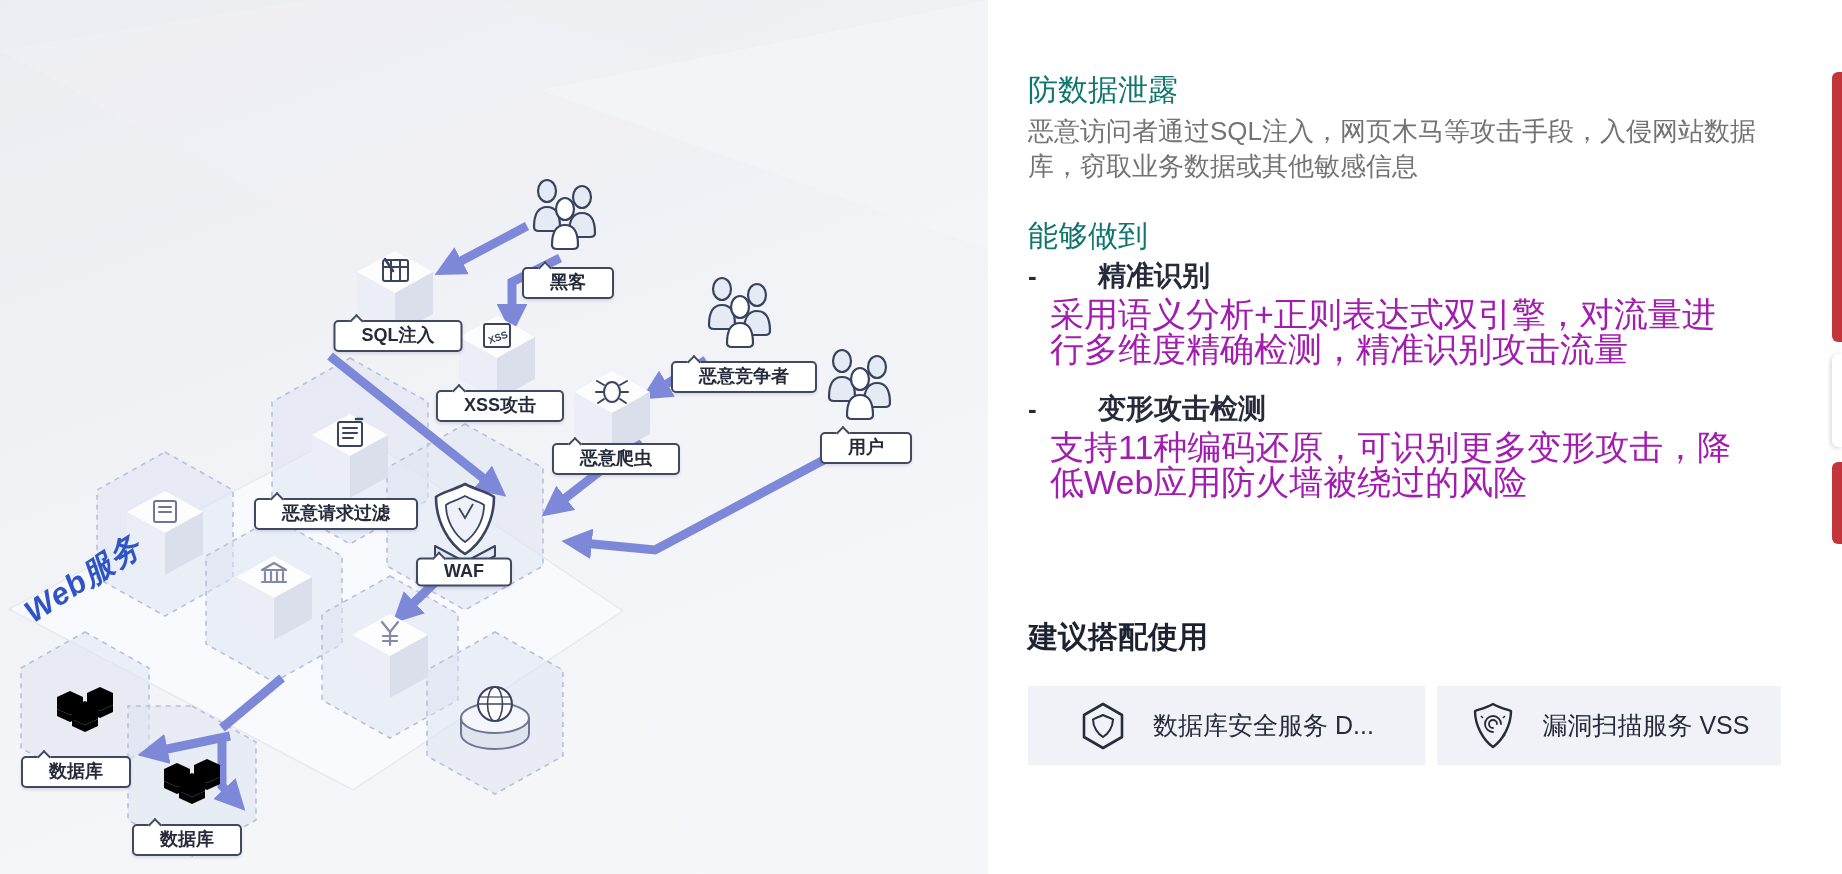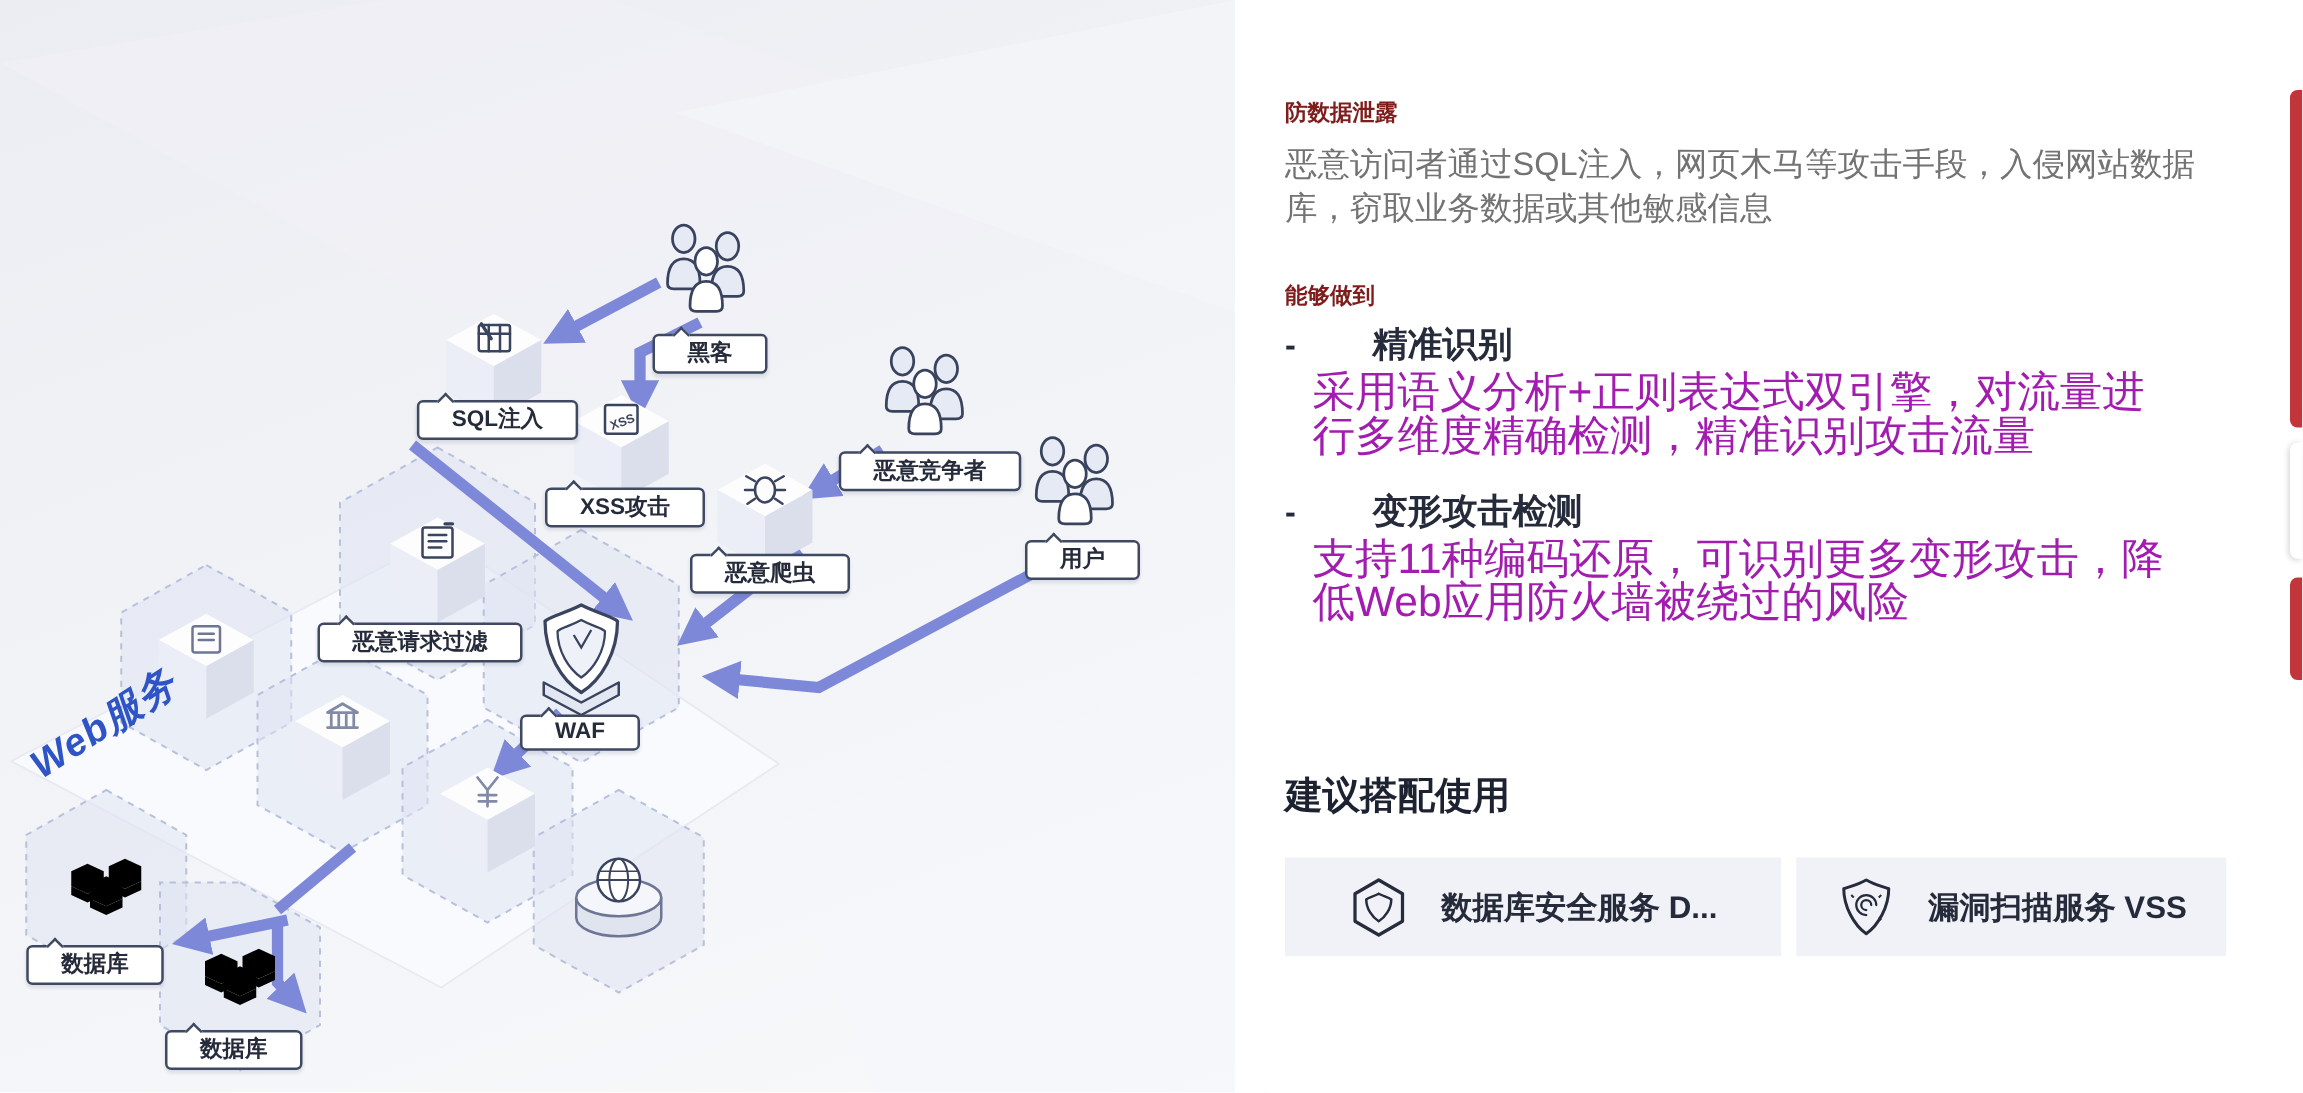--- a/index.html
+++ b/index.html
@@ -15,32 +15,32 @@
           box-shadow:0 2px 3px rgba(60,70,110,.14);z-index:5;}
   .dlabel::before{content:"";position:absolute;top:-6px;left:16px;width:8px;height:8px;
           background:#fff;border-left:2px solid #3f4961;border-top:2px solid #3f4961;
           transform:rotate(45deg);}
   .web-service{position:absolute;left:14px;top:548px;width:170px;z-index:4;
           font-size:31px;font-weight:700;font-style:italic;color:#2f54c6;
           letter-spacing:1px;transform:rotate(-33deg);}
   
   .panel{position:absolute;left:988px;top:0;right:0;bottom:0;background:#ffffff;
          padding:74px 0 0 40px;color:#252b3a;}
-  .s-title{font-size:18px;line-height:32px;font-weight:700;margin:0 0 8px;color:#7f1d1d;}
+  .s-title{font-size:30px;line-height:32px;font-weight:400;margin:0 0 8px;color:#0f766e;}
   .s-title.second{margin-top:36px;}
   .s-body{font-size:26px;line-height:35px;color:#737373;margin:0;width:740px;}
   .bullet{display:flex;margin-bottom:26px;}
   .bullet .dash{width:22px;font-size:26px;line-height:32px;font-weight:700;color:#252b3a;}
   .bullet-right{width:695px;}
   .b-title{font-size:28px;line-height:32px;font-weight:700;color:#252b3a;margin-left:48px;}
   .b-body{font-size:34px;line-height:35px;color:#a21caf;margin-top:5px;}
   .h-suggest{font-size:30px;line-height:38px;font-weight:700;margin:118px 0 30px;color:#1c2230;}
   .cards{display:flex;gap:12px;width:804px;}
   .card{height:79px;background:#f0f2f7;display:flex;align-items:center;justify-content:center;
-        gap:26px;cursor:pointer;font-weight:bold;}
+        gap:26px;cursor:pointer;}
   .card1{width:397px;}
   .card2{width:344px;}
   .card-label{font-size:25px;color:#252b3a;white-space:nowrap;}
   
   .edge-bar{position:absolute;right:0;width:10px;border-radius:6px 0 0 6px;z-index:9;}
   .edge-red-1{top:72px;height:270px;background:#c2353b;}
   .edge-white{top:354px;height:93px;background:#ffffff;box-shadow:-1px 1px 5px rgba(0,0,0,.18);}
   .edge-red-2{top:462px;height:82px;background:#c2353b;}
 </style>
 </head>
@@ -224,21 +224,21 @@
       </g>
     </svg>
 
     <div class="dlabel" style="left:568px;top:283px">黑客</div>
     <div class="dlabel" style="left:398px;top:336px">SQL注入</div>
     <div class="dlabel" style="left:500px;top:406px">XSS攻击</div>
     <div class="dlabel" style="left:744px;top:377px">恶意竞争者</div>
     <div class="dlabel" style="left:616px;top:459px">恶意爬虫</div>
     <div class="dlabel" style="left:866px;top:448px">用户</div>
     <div class="dlabel" style="left:336px;top:514px">恶意请求过滤</div>
-    <div class="dlabel" style="left:464px;top:586px">WAF</div>
+    <div class="dlabel" style="left:464px;top:572px">WAF</div>
     <div class="dlabel" style="left:76px;top:772px">数据库</div>
     <div class="dlabel" style="left:187px;top:840px">数据库</div>
     <div class="web-service">Web服务</div>
   </div>
 
   <div class="panel">
     <h2 class="s-title">防数据泄露</h2>
     <p class="s-body">恶意访问者通过SQL注入，网页木马等攻击手段，入侵网站数据库，窃取业务数据或其他敏感信息</p>
 
     <h2 class="s-title second">能够做到</h2>

